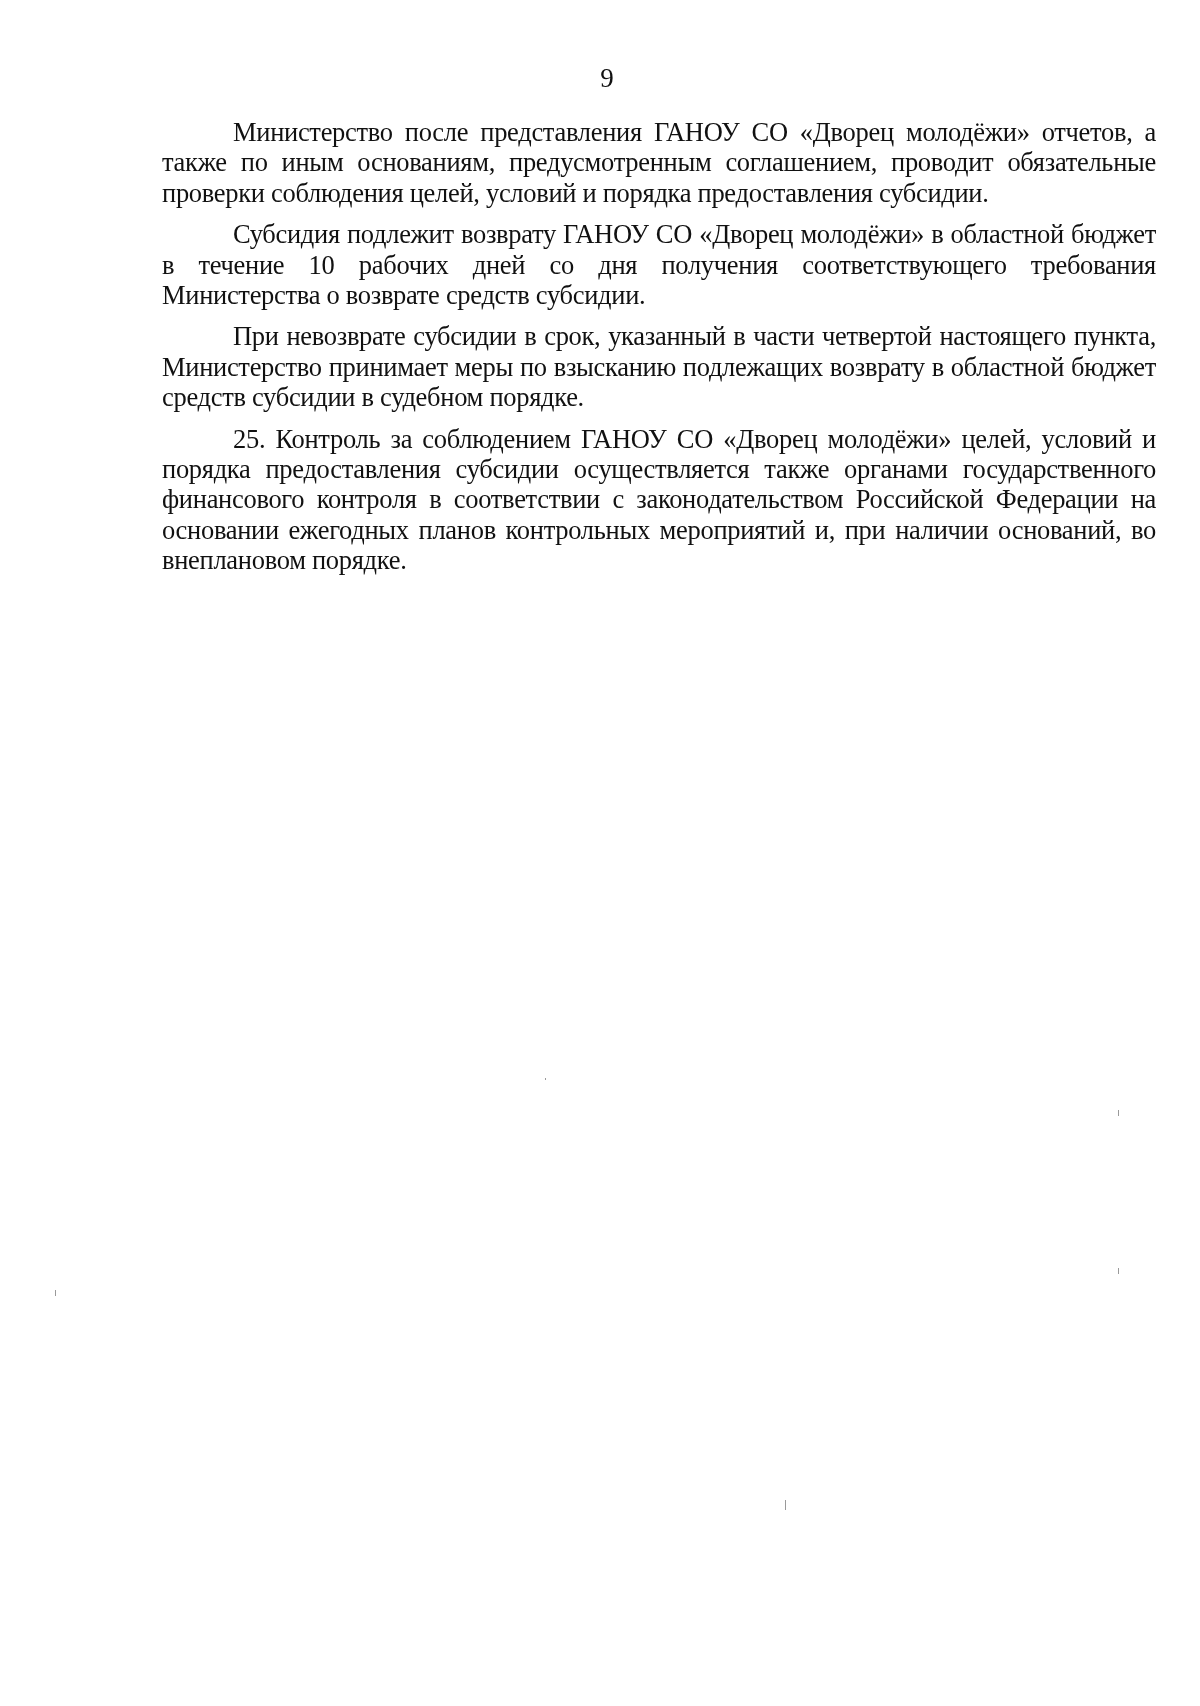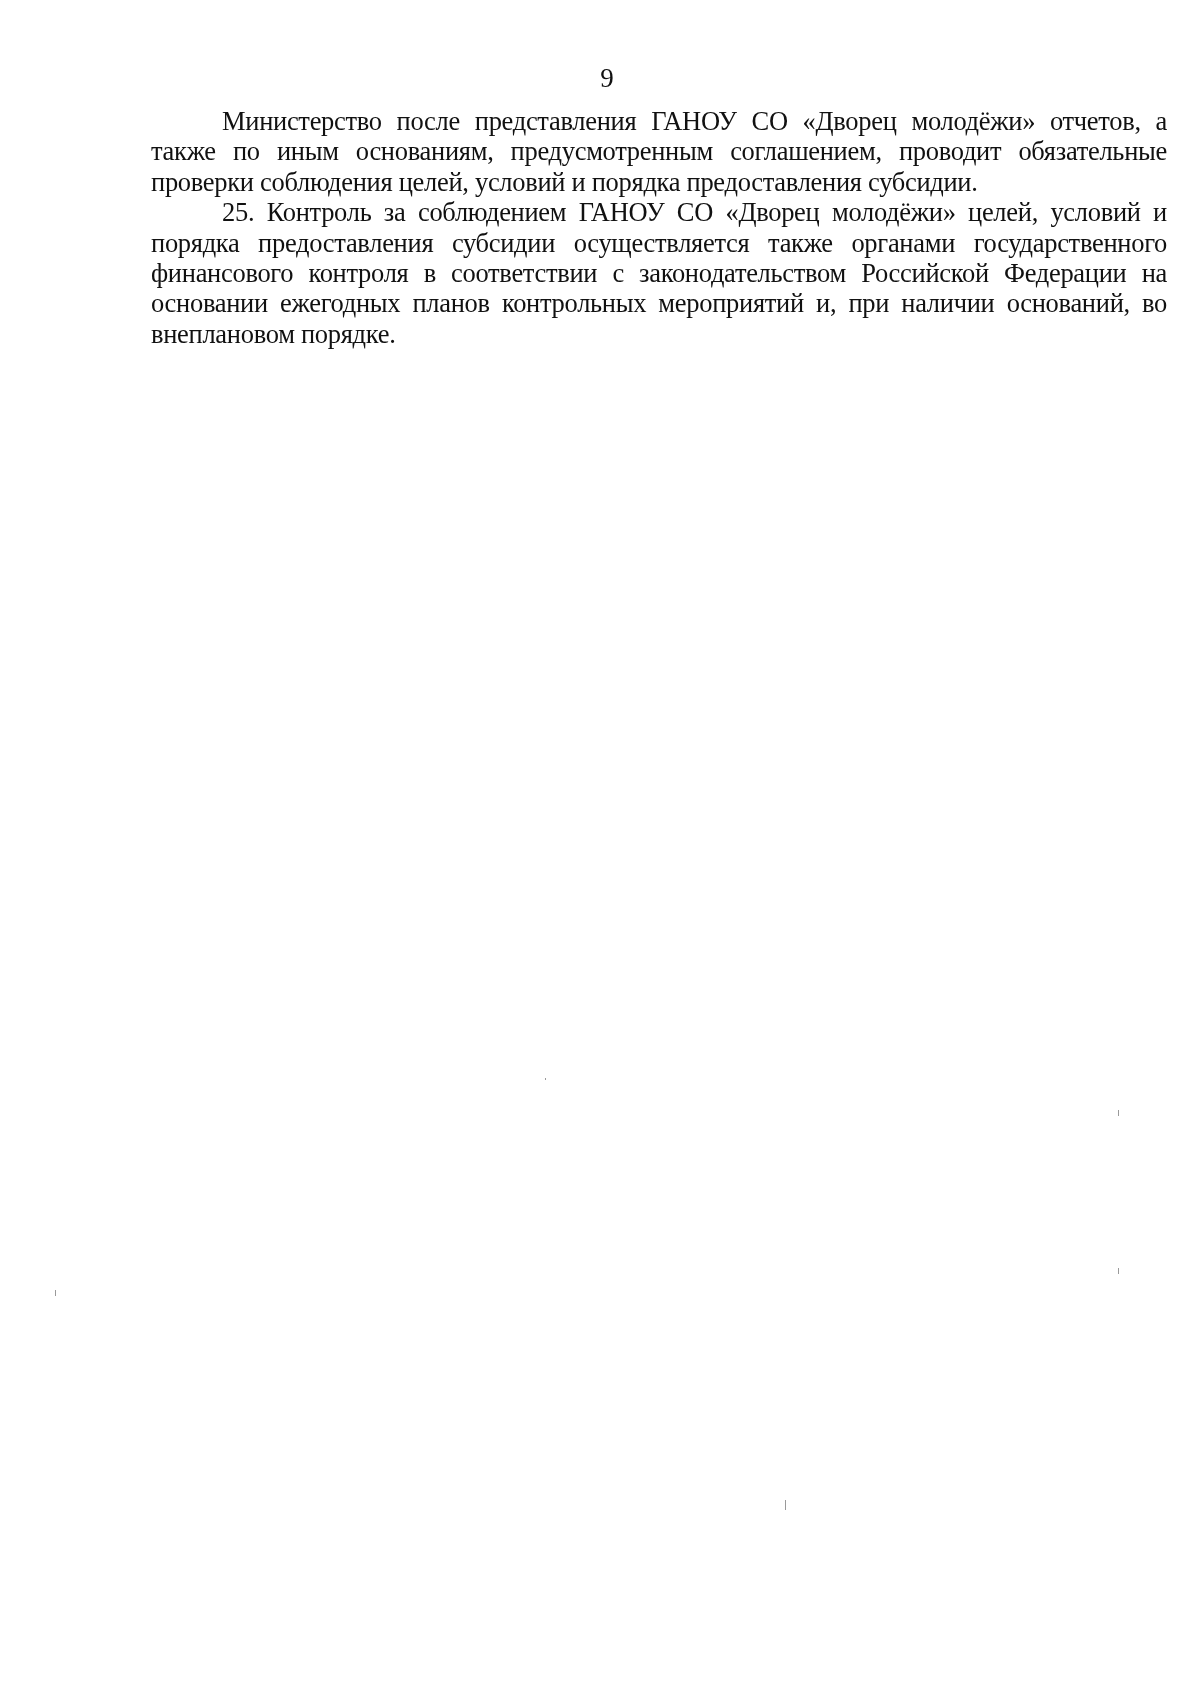--- a/index.html
+++ b/index.html
@@ -28,39 +28,41 @@
     }
     .body-text {
       position: absolute;
       top: 106px;
       left: 151px;
       width: 1016px;
       font-size: 26.5px;
       line-height: 30.4px;
     }
     .para {
-      margin: 0;
+      margin: 11px;
       text-align: justify;
       text-indent: 71px;
       letter-spacing: -0.3px;
     }
     .speck {
       position: absolute;
       background: #9a9a9a;
       width: 1px;
     }
   </style>
 </head>
 <body>
 
 <div>
   <div class="page-number">9</div>
 
   <div class="body-text">
     <p class="para">Министерство после представления ГАНОУ СО «Дворец молодёжи» отчетов, а также по иным основаниям, предусмотренным соглашением, проводит обязательные проверки соблюдения целей, условий и порядка предоставления субсидии.</p>
+    <p class="para">Субсидия подлежит возврату ГАНОУ СО «Дворец молодёжи» в областной бюджет в течение 10 рабочих дней со дня получения соответствующего требования Министерства о возврате средств субсидии.</p>
+    <p class="para">При невозврате субсидии в срок, указанный в части четвертой настоящего пункта, Министерство принимает меры по взысканию подлежащих возврату в областной бюджет средств субсидии в судебном порядке.</p>
     <p class="para">25. Контроль за соблюдением ГАНОУ СО «Дворец молодёжи» целей, условий и порядка предоставления субсидии осуществляется также органами государственного финансового контроля в соответствии с законодательством Российской Федерации на основании ежегодных планов контрольных мероприятий и, при наличии оснований, во внеплановом порядке.</p>
   </div>
 
   <div class="speck" style="left:545px;top:1078px;height:2px;"></div>
   <div class="speck" style="left:1118px;top:1110px;height:6px;"></div>
   <div class="speck" style="left:1118px;top:1268px;height:6px;"></div>
   <div class="speck" style="left:55px;top:1290px;height:6px;"></div>
   <div class="speck" style="left:785px;top:1500px;height:10px;"></div>
   <div class="speck" style="left:1118px;top:240px;height:2px;"></div>
 </div>

